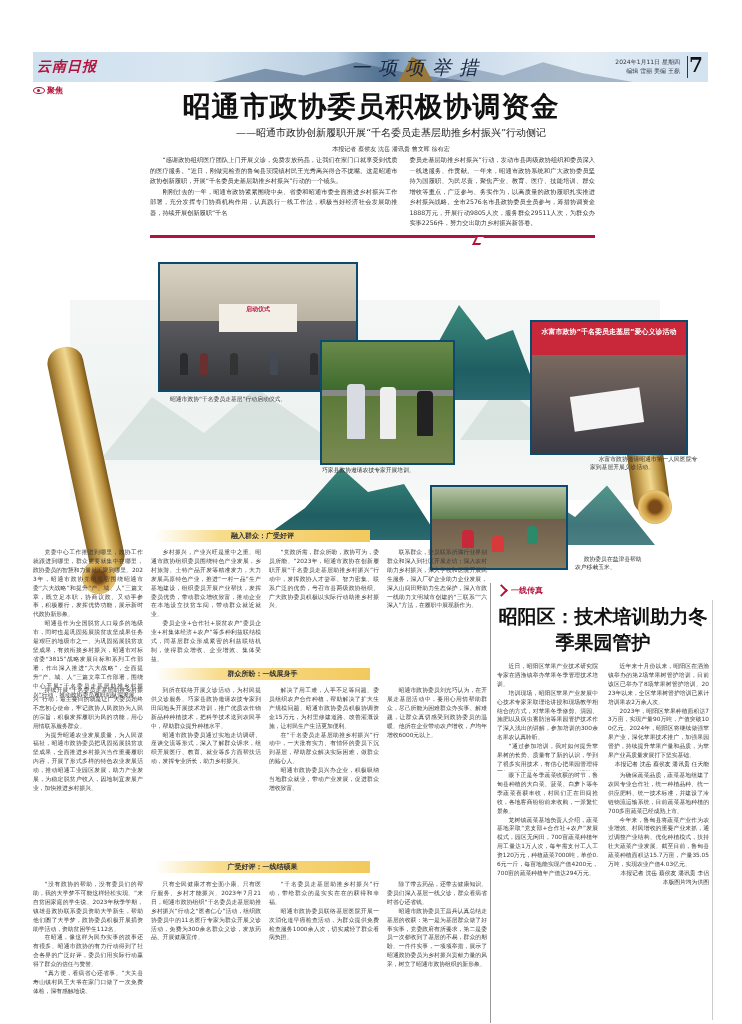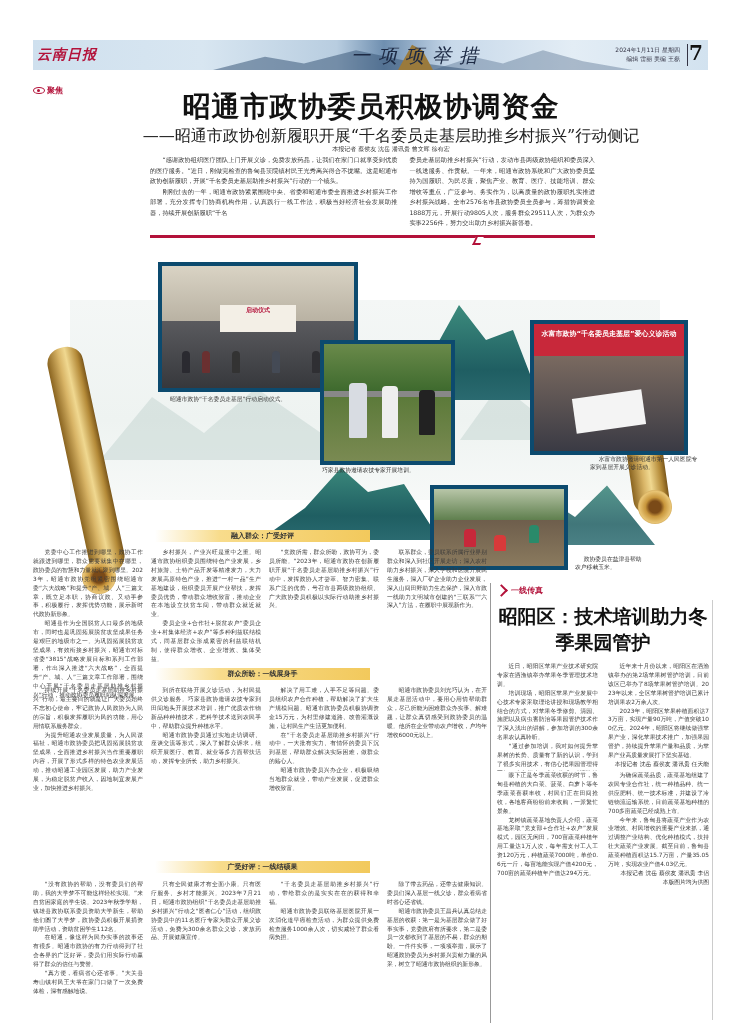--- a/index.html
+++ b/index.html
@@ -1,21 +1,21 @@
 <!DOCTYPE html>
 <html><head>
 <meta charset="utf-8">
 <style>
   * { box-sizing: border-box; margin: 0; padding: 0; }
   html, body { width: 742px; height: 1024px; background: #fff; overflow: hidden; }
   body { position: relative; font-family: "DejaVu Sans", "Liberation Sans", sans-serif; color: #222; }
 
   
   .masthead {
-    position: absolute; left: 33px; top: 40px; width: 675px; height: 30px;
+    position: absolute; left: 33px; top: 52px; width: 675px; height: 30px;
     background: linear-gradient(90deg, #cfe0ee 0%, #d8e6f1 25%, #b8cde0 45%, #6f8fb0 52%, #c8d9ea 62%, #e3edf5 80%, #d2e2ef 100%);
     overflow: hidden;
   }
   .masthead .mtn {
     position: absolute; bottom: 0; height: 22px; background: #3d5a7a; opacity: .55;
     clip-path: polygon(0 100%, 20% 40%, 35% 70%, 55% 10%, 75% 60%, 100% 100%);
   }
   .masthead .peak { position:absolute; left: 365px; bottom:0; width: 35px; height: 28px; background: #9a7a3c; clip-path: polygon(0 100%, 40% 10%, 70% 30%, 100% 100%); }
   .paper-logo { position: absolute; left: 4px; top: 6px; font-family: "DejaVu Serif", serif; font-style: italic; font-weight: bold; font-size: 14px; color: #b3123a; letter-spacing: 1px; }
   .column-title { position: absolute; left: 318px; top: 3px; font-family: "DejaVu Serif", serif; font-size: 19px; color: #1d2a44; letter-spacing: 8px; font-style: italic; }
@@ -23,21 +23,21 @@
   .page-divider { position: absolute; right: 20px; top: 4px; width: 1px; height: 22px; background: #334; }
   .page-number { position: absolute; right: 5px; top: 1px; font-family: "DejaVu Serif", serif; font-weight: bold; font-size: 20px; color: #111; }
 
   
   .section-tag { position: absolute; left: 33px; top: 85px; display: flex; align-items: center; gap: 2px; color: #b3123a; font-size: 8px; font-weight: bold; }
   .eye-icon { width: 12px; height: 7px; border: 1.5px solid #b3123a; border-radius: 50%; position: relative; }
   .eye-icon::after { content:""; position:absolute; left:3px; top:1px; width:3px; height:3px; background:#b3123a; border-radius:50%; }
 
   
   .headline { position: absolute; left: 0; width: 742px; top: 88px; text-align: center; font-size: 28px; font-weight: bold; letter-spacing: 1px; color: #111; font-family: "DejaVu Sans", sans-serif; }
-  .subheadline { position: absolute; left: 0; width: 742px; top: 126px; text-align: center; font-family: "DejaVu Serif", serif; font-size: 16px; color: #222; padding-left: 40px; }
+  .subheadline { position: absolute; left: 0; width: 742px; top: 126px; text-align: center; font-family: "DejaVu Serif", serif; font-size: 10px; color: #222; padding-left: 40px; }
   .byline { position: absolute; left: 0; width: 742px; top: 145px; text-align: center; font-size: 6px; color: #333; padding-left: 40px; }
 
   
   .intro { position: absolute; left: 150px; top: 155px; width: 445px; display: flex; gap: 12px; }
   .intro p { font-size: 6.2px; line-height: 10.5px; color: #333; text-indent: 2em; text-align: justify; }
   .intro .col { flex: 1; }
   .red-rule { position: absolute; left: 150px; top: 235px; width: 445px; height: 3px; background: #b3123a; }
   .red-notch { position: absolute; left: 474px; top: 237px; width: 8px; height: 8px; border-left: 2px solid #b3123a; border-bottom: 2px solid #b3123a; transform: skewX(-25deg); background: #fff; }
 
   
@@ -46,21 +46,21 @@
   .roller { position: absolute; width: 36px; background: linear-gradient(90deg, #8a6420, #d8b466 35%, #f0d890 55%, #b48a38 85%, #7a561a); border-radius: 16px; }
   .roller.left { left: 28px; top: 85px; height: 230px; transform: rotate(-12deg); }
   .roller.right { left: 585px; top: 105px; height: 150px; transform: rotate(-8deg); }
   .roller-cap { position: absolute; width: 34px; height: 34px; border-radius: 50%; background: radial-gradient(circle, #7a4a18 25%, #c8963c 40%, #e8c474 65%, #a07028 90%); }
   .hills { position: absolute; background: linear-gradient(180deg, #3f8f7f, #1f5e62 70%, #2a6a70); }
   .hill-a { left: 320px; top: 40px; width: 180px; height: 100px; clip-path: polygon(0 100%, 20% 55%, 35% 70%, 55% 5%, 70% 40%, 85% 30%, 100% 100%); }
   .hill-b { left: 220px; top: 200px; width: 180px; height: 80px; clip-path: polygon(0 100%, 25% 60%, 45% 10%, 60% 40%, 80% 30%, 100% 100%); }
   .hill-c { left: 455px; top: 215px; width: 160px; height: 70px; clip-path: polygon(0 100%, 30% 30%, 50% 60%, 70% 15%, 100% 100%); opacity:.85; }
   .mist { position: absolute; background: #c9d9d6; opacity: .6; clip-path: polygon(0 100%, 20% 30%, 40% 70%, 60% 20%, 80% 60%, 100% 100%); }
 
-  .photo { position: absolute; background: #888; overflow: hidden; border: 4px solid #0c4a6e; }
+  .photo { position: absolute; background: #888; overflow: hidden; border: 2px solid #0c4a6e; }
   .photo .sky { position:absolute; left:0; right:0; top:0; height:45%; }
   .photo .ground { position:absolute; left:0; right:0; bottom:0; height:55%; }
   .photo .banner { position:absolute; left: 8%; right: 8%; top: 8%; height: 22%; font-size: 8px; font-weight: bold; text-align:center; line-height: 14px; }
   .caption { position: absolute; font-size: 5.8px; line-height: 8px; color: #333; }
 
   .p1 { left: 158px; top: 262px; width: 200px; height: 130px; }
   .p1 .sky { background: linear-gradient(180deg, #d9d3c4, #b9b2a3); }
   .p1 .ground { background: linear-gradient(180deg, #5a5a5e, #36383c); }
   .p1 .banner { background: #f3efe6; color: #b3123a; top: 32%; left: 30%; right: 30%; font-size: 6px; line-height: 9px; }
   .p2 { left: 320px; top: 340px; width: 135px; height: 125px; }

